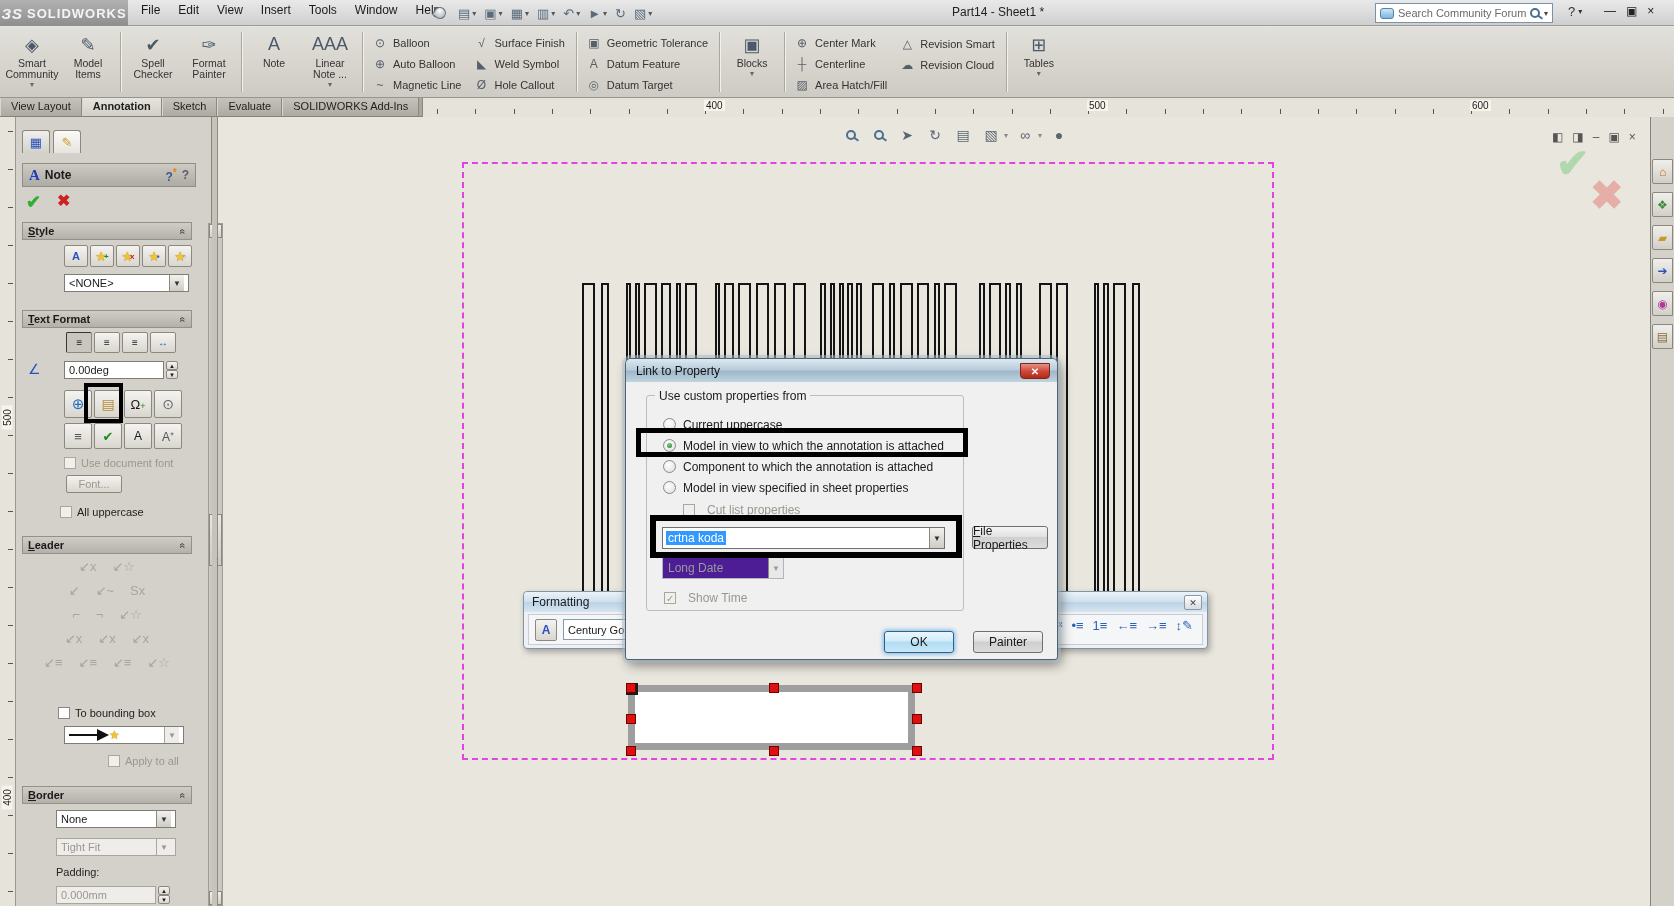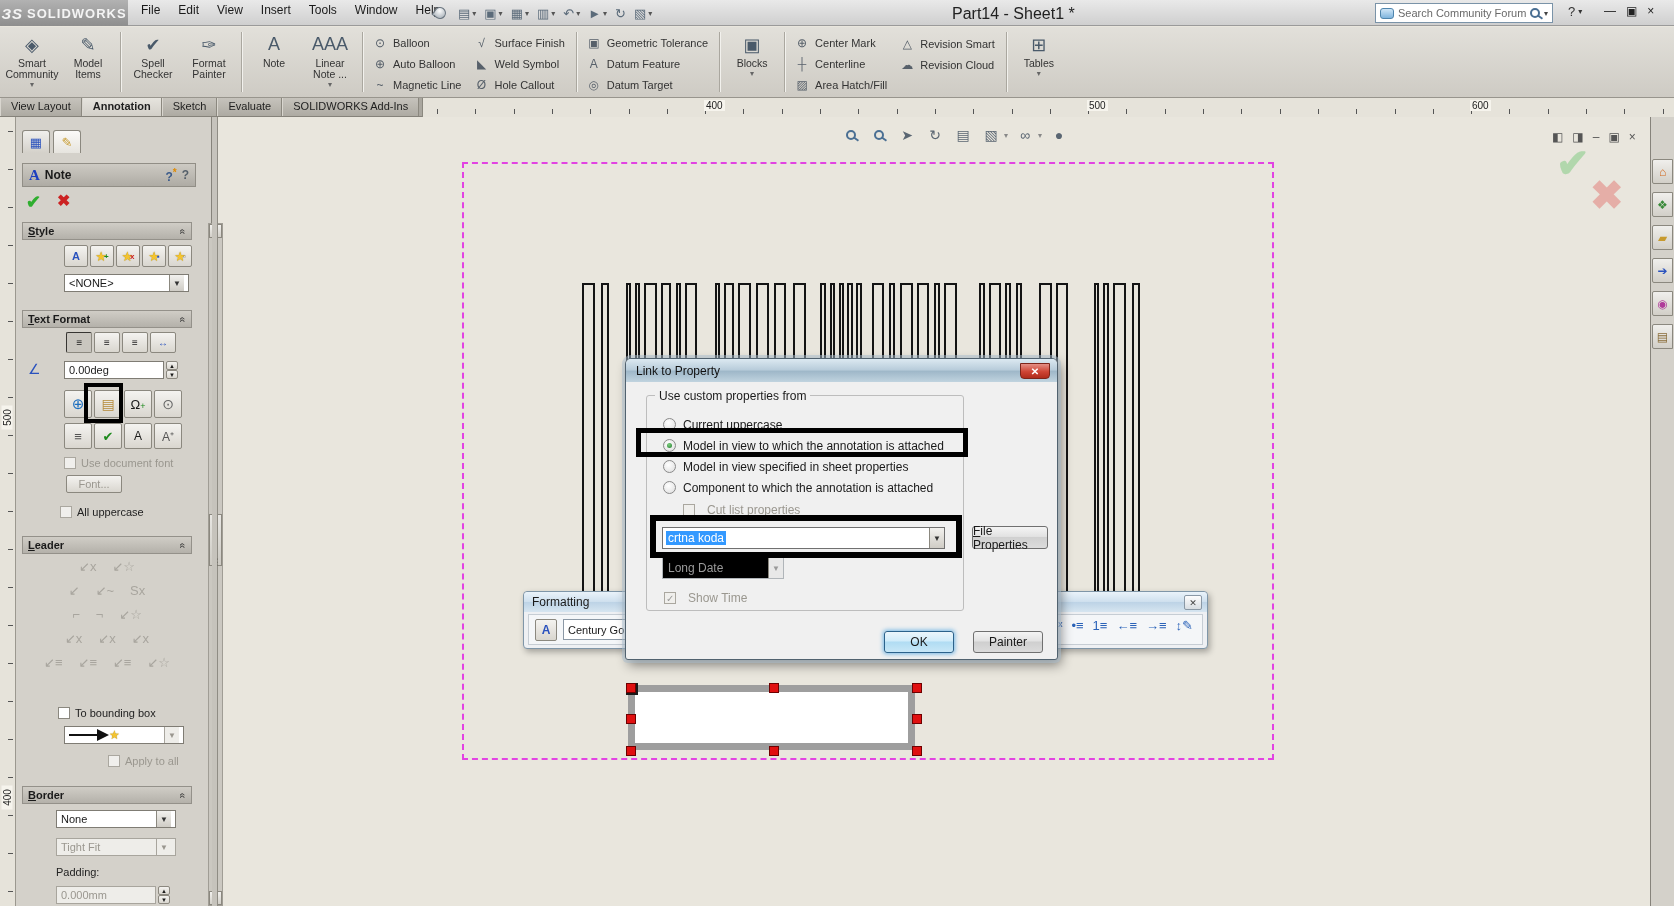--- a/index.html
+++ b/index.html
@@ -11,21 +11,21 @@
   #titlebar { left:0; top:0; width:1674px; height:26px; background:linear-gradient(#e9e9e9,#cfcfcf); border-bottom:1px solid #9a9a9a; }
   #logo { left:0; top:0; width:128px; height:26px; background:linear-gradient(#b2b2b2,#8e8e8e); color:#f4f4f4; display:flex; align-items:center; justify-content:center; font-weight:bold; letter-spacing:1px; font-size:13px; }
   #logo .z { font-style:italic; margin-right:4px; font-size:15px; }
   #menubar { left:132px; top:0; height:20px; display:flex; align-items:center; }
   .menu-item { padding:5px 9px; font-size:12px; cursor:default; }
   #pin-icon { width:12px; height:12px; margin:0 6px; border-radius:50% 50% 50% 0; background:radial-gradient(circle at 35% 35%, #fdfdfd,#9aa4ad); border:1px solid #6b7680; transform:rotate(35deg); }
   #qat { left:455px; top:2px; height:22px; display:flex; align-items:center; gap:2px; }
   .qat-btn { height:20px; display:flex; align-items:center; padding:0 3px; border-radius:2px; }
   .qat-ic { font-size:13px; color:#5b6b7a; }
   .qat-dd { font-size:8px; color:#555; margin-left:2px; }
-  #doc-title { left:952px; top:5px; font-size:16px; color:#222; }
+  #doc-title { left:952px; top:5px; font-size:12px; color:#222; }
   #search-box { left:1375px; top:3px; width:178px; height:20px; background:#fff; border:1px solid #7a93a8; display:flex; align-items:center; padding:0 4px; gap:4px; }
   #search-bubble { width:14px; height:11px; background:linear-gradient(#cfe6f7,#7fb4dd); border:1px solid #4f85ad; border-radius:3px; }
   #search-text { flex:1; color:#6a6a6a; font-size:11px; white-space:nowrap; overflow:hidden; }
   .mag { width:10px; height:10px; border:2px solid #4a6f93; border-radius:50%; position:relative; }
   .mag::after { content:""; position:absolute; width:6px; height:2px; background:#4a6f93; right:-5px; bottom:-2px; transform:rotate(35deg); }
   #search-dd { font-size:8px; color:#444; }
   #help-group { left:1568px; top:4px; display:flex; align-items:center; gap:3px; font-size:13px; color:#333; }
   #win-controls { left:1604px; top:4px; display:flex; gap:10px; font-size:12px; color:#222; }
 
   
@@ -130,21 +130,21 @@
   .radio { width:13px; height:13px; border:1px solid #8a8a8a; border-radius:50%; background:radial-gradient(circle at 40% 35%, #fff,#dcdcdc); position:relative; flex:none; }
   .radio.sel::after { content:""; position:absolute; left:3px; top:3px; width:5px; height:5px; border-radius:50%; background:radial-gradient(circle at 40% 35%, #7fd07f,#1f7a2d); }
   .radio-lab { font-size:12px; white-space:nowrap; }
   #cutlist-row { position:absolute; left:36px; top:107px; display:flex; align-items:center; gap:7px; }
   #combo { position:absolute; left:36px; top:168px; width:283px; height:22px; background:#fff; border:1px solid #707070; display:flex; align-items:center; }
   #combo .val { margin-left:3px; background:#3399ff; color:#fff; padding:0 2px; font-size:12px; }
   #combo .dd-arrow { margin-left:auto; height:20px; }
   #fileprops-btn { position:absolute; left:346px; top:167px; width:76px; height:23px; background:linear-gradient(#f4f4f4,#e2e2e2 45%,#d0d0d0 50%,#dcdcdc); border:1px solid #707070; border-radius:3px; font-size:12px; display:flex; align-items:center; justify-content:center; }
   #fileprops-btn span { display:inline-block; }
   #fileprops-btn span::first-letter { text-decoration:underline; }
-  #longdate { position:absolute; left:36px; top:198px; width:122px; height:22px; border:1px solid #b0b5b9; background:#000000; color:#9a9a9a; display:flex; align-items:center; padding-left:5px; font-size:12px; }
+  #longdate { position:absolute; left:36px; top:198px; width:122px; height:22px; border:1px solid #b0b5b9; background:#4c1d95; color:#9a9a9a; display:flex; align-items:center; padding-left:5px; font-size:12px; }
   #longdate .dd-arrow { margin-left:auto; height:20px; background:#e8e8e8; color:#9a9a9a; }
   #showtime-row { position:absolute; left:38px; top:232px; display:flex; align-items:center; gap:7px; }
   .chk.checked::after { content:"✓"; color:#9a9a9a; font-size:10px; position:relative; left:1px; top:-2px; }
   .dlg-btn { position:absolute; top:272px; width:70px; height:22px; border:1px solid #707070; border-radius:3px; background:linear-gradient(#f4f4f4,#e2e2e2 45%,#cfcfcf 50%,#dbdbdb); font-size:12px; display:flex; align-items:center; justify-content:center; }
   #ok-btn { left:258px; border-color:#2c628b; background:linear-gradient(#ecf6fc,#d1ecfa 45%,#b0dcf3 50%,#c8e7f7); box-shadow:0 0 4px 1px #74b7e4; }
   #cancel-btn { left:347px; }
 
   
   .hl { border:5px solid #000; z-index:60; }
   #hl-panel-icon { left:84px; top:383px; width:39px; height:40px; border-width:4px; z-index:30; }
@@ -740,25 +740,25 @@
         <div class="radio-row">
           <span class="radio"></span>
           <span class="radio-lab">Current uppercase</span>
         </div>
         <div class="radio-row">
           <span class="radio sel"></span>
           <span class="radio-lab">Model in view to which the annotation is attached</span>
         </div>
         <div class="radio-row">
           <span class="radio"></span>
-          <span class="radio-lab">Model in view specified in sheet properties</span>
+          <span class="radio-lab">Component to which the annotation is attached</span>
         </div>
         <div class="radio-row">
           <span class="radio"></span>
-          <span class="radio-lab">Component to which the annotation is attached</span>
+          <span class="radio-lab">Model in view specified in sheet properties</span>
         </div>
       </div>
     <div id="cutlist-row">
       <span class="chk dis"></span>
       <span class="plabel dis" style="font-size:12px;">Cut list properties</span>
     </div>
   </div>
 
   <div id="combo">
     <span class="val">crtna koda</span>

